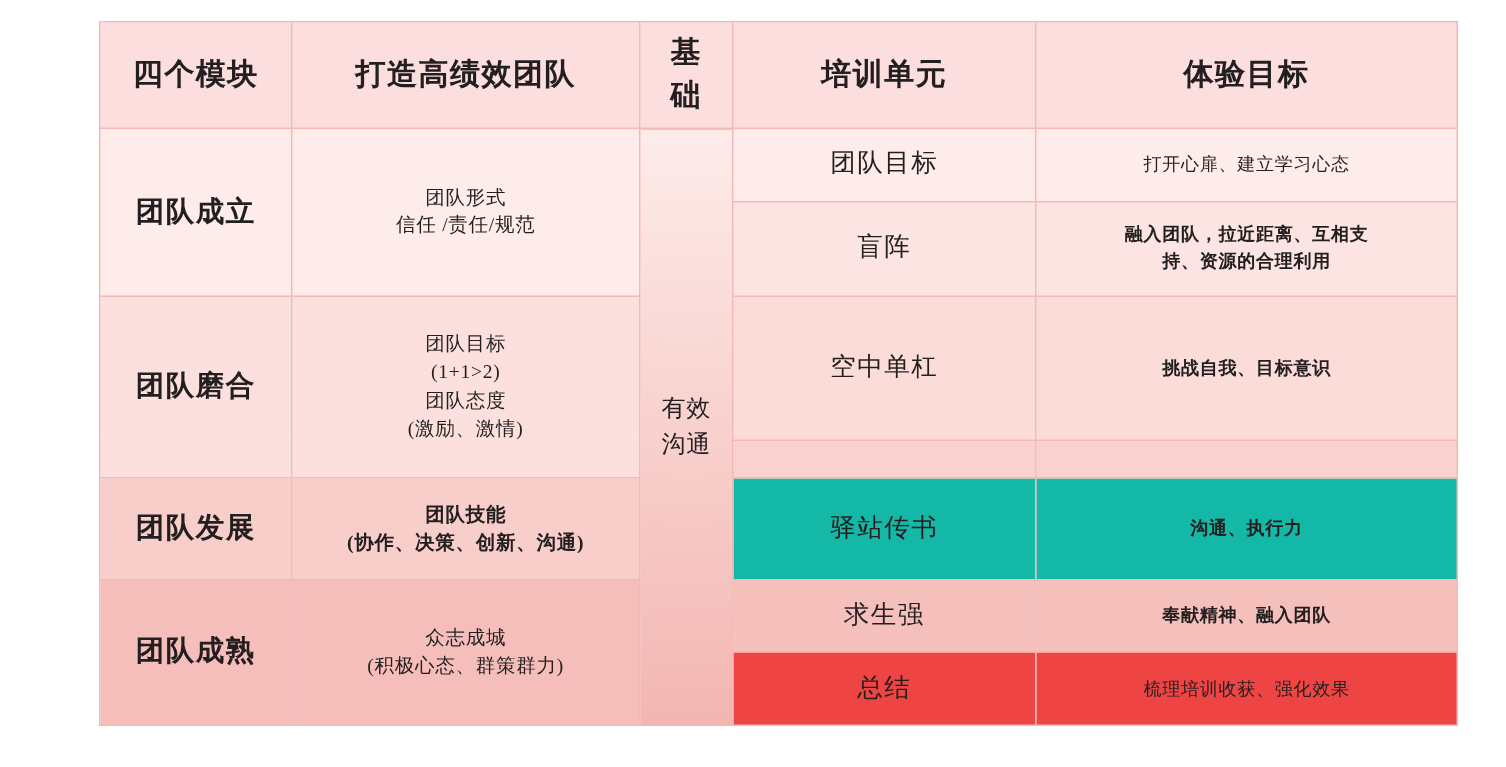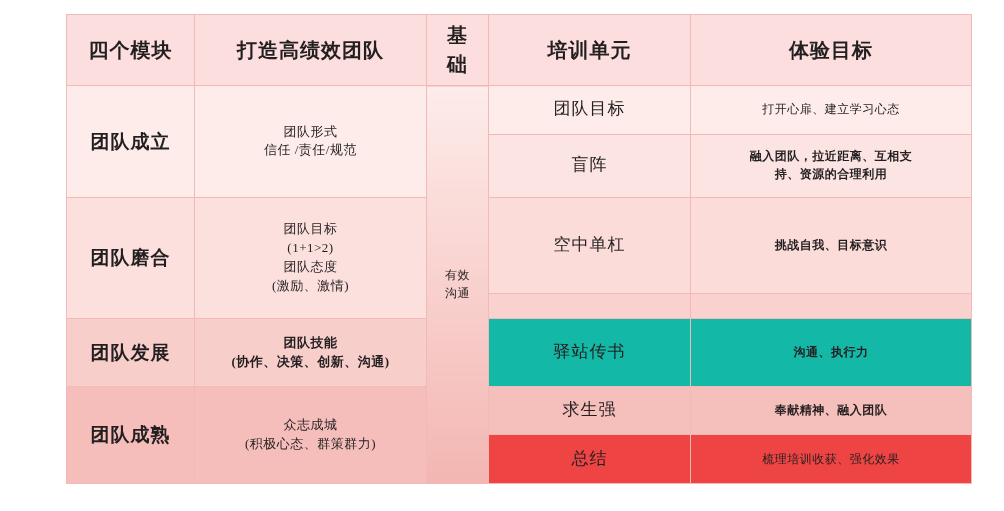--- a/index.html
+++ b/index.html
@@ -64,21 +64,21 @@
   .module-cell {
     font-weight: bold;
     font-size: 19px;
     letter-spacing: 1px;
   }
   .desc-cell {
     font-size: 13px;
     letter-spacing: 0.5px;
   }
   .base-cell {
-    font-size: 12px;
+    font-size: 16px;
     letter-spacing: 0.5px;
     vertical-align: top;
     padding-top: 14px;
     line-height: 1.5;
   }
   .unit-cell {
     font-size: 17px;
     letter-spacing: 1px;
   }
   .goal-cell {

